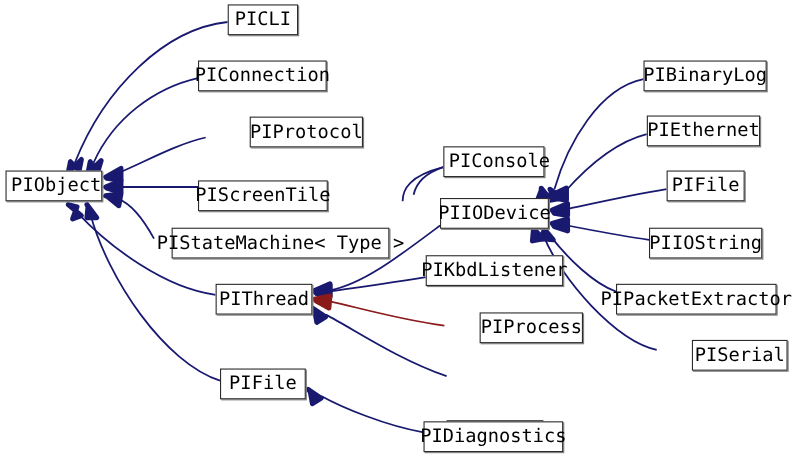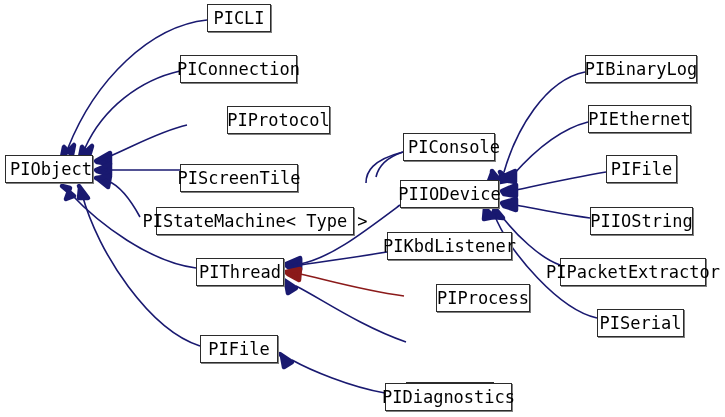--- a/index.html
+++ b/index.html
@@ -229,19 +229,19 @@
     </div>
 
     <div class="class-node" style="left:590px; top:207px; width:103px;">
       <span class="class-label">PIIOString</span>
     </div>
 
     <div class="class-node" style="left:560px; top:258px; width:146px;">
       <span class="class-label">PIPacketExtractor</span>
     </div>
 
-    <div class="class-node" style="left:597px; top:309px; width:87px;">
+    <div class="class-node" style="left:629px; top:309px; width:87px;">
       <span class="class-label">PISerial</span>
     </div>
 
   </div>
 
 </div>
 
 </body></html>

